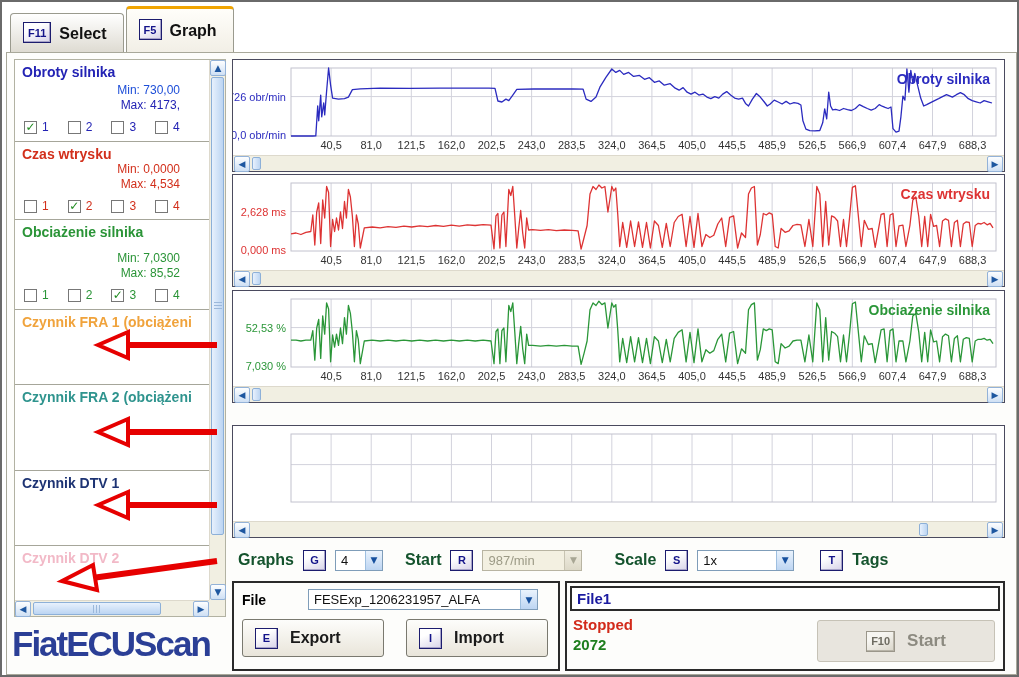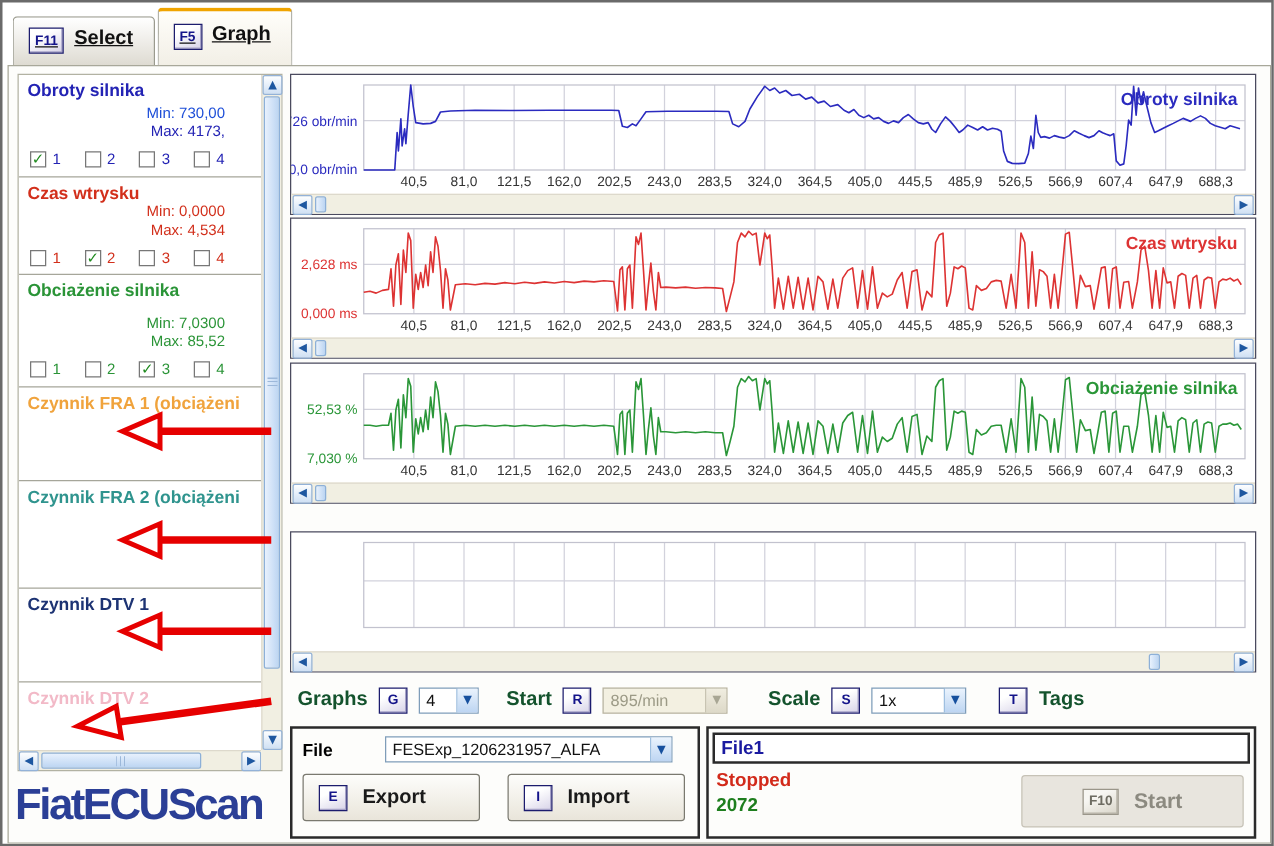--- a/index.html
+++ b/index.html
@@ -2,23 +2,23 @@
 <html><head>
 <meta charset="utf-8">
 <style>
   * { box-sizing: border-box; margin: 0; padding: 0; }
   html,body { width:1019px; height:677px; }
   body { font-family:"Liberation Sans",sans-serif; background:#fff; position:relative; }
   .window { position:absolute; inset:0; border:2px solid #6a6a6a; background:#fff; overflow:hidden; }
 
   
   .tabbar { position:absolute; top:4px; left:8px; z-index:5; display:flex; align-items:flex-end; gap:2px; }
-  .tab { display:inline-flex; align-items:flex-start; gap:8px; padding:8px 16px 9px 12px;
+  .tab { display:inline-flex; align-items:flex-end; gap:8px; padding:8px 16px 9px 12px;
          border:1px solid #9a9a8e; border-bottom:none; border-radius:4px 4px 0 0;
-         background:linear-gradient(#ffffff,#dedbd2); font-weight:bold; font-size:16px; color:#111; cursor:default;text-decoration:underline; }
+         background:linear-gradient(#ffffff,#dedbd2); font-weight:bold; font-size:16px; color:#111; cursor:default; }
   .tab.active { background:linear-gradient(#fffefa,#f2efe6); border-top:3px solid #f0a400; padding-top:10px; padding-bottom:12px; }
 
   .main { position:absolute; top:50px; left:4px; width:1011px; height:623px; border:1px solid #a8a89a; background:#fdfdfb; }
 
   
   .kbd { display:inline-flex; align-items:center; justify-content:center; min-width:23px; height:21px; padding:0 4px;
          background:linear-gradient(155deg,#ffffff 30%,#d7d3e8); border:1px solid #1c1c6e;
          box-shadow:inset -1px -1px 0 #a7a3c8; color:#14148a; font-weight:bold; font-size:11px; }
   .kbd.gray { border-color:#9a968a; color:#6e6c62; background:linear-gradient(155deg,#f7f6f2 30%,#d9d5c9); box-shadow:inset -1px -1px 0 #b8b4a8; }
 
@@ -412,27 +412,27 @@
     <span class="clabel">Graphs</span>
     <span class="kbd">G</span>
     <span class="xpsel" style="width:48px;">
       <span class="val" style="flex:1;">4</span>
       <span class="arw">▼</span>
     </span>
     <span style="width:4px;"></span>
     <span class="clabel">Start</span>
     <span class="kbd">R</span>
     <span class="xpsel disabled" style="width:100px;">
-      <span class="val" style="flex:1;">895/min</span>
+      <span class="val" style="flex:1;">987/min</span>
       <span class="arw">▼</span>
     </span>
     <span style="width:14px;"></span>
     <span class="clabel">Scale</span>
     <span class="kbd">S</span>
-    <span class="xpsel" style="width:76px;">
+    <span class="xpsel" style="width:97px;">
       <span class="val" style="flex:1;">1x</span>
       <span class="arw">▼</span>
     </span>
     <span style="width:8px;"></span>
     <span class="kbd">T</span>
     <span class="clabel">Tags</span>
   </div>
 
   <div class="file-box">
     <div class="file-row">

